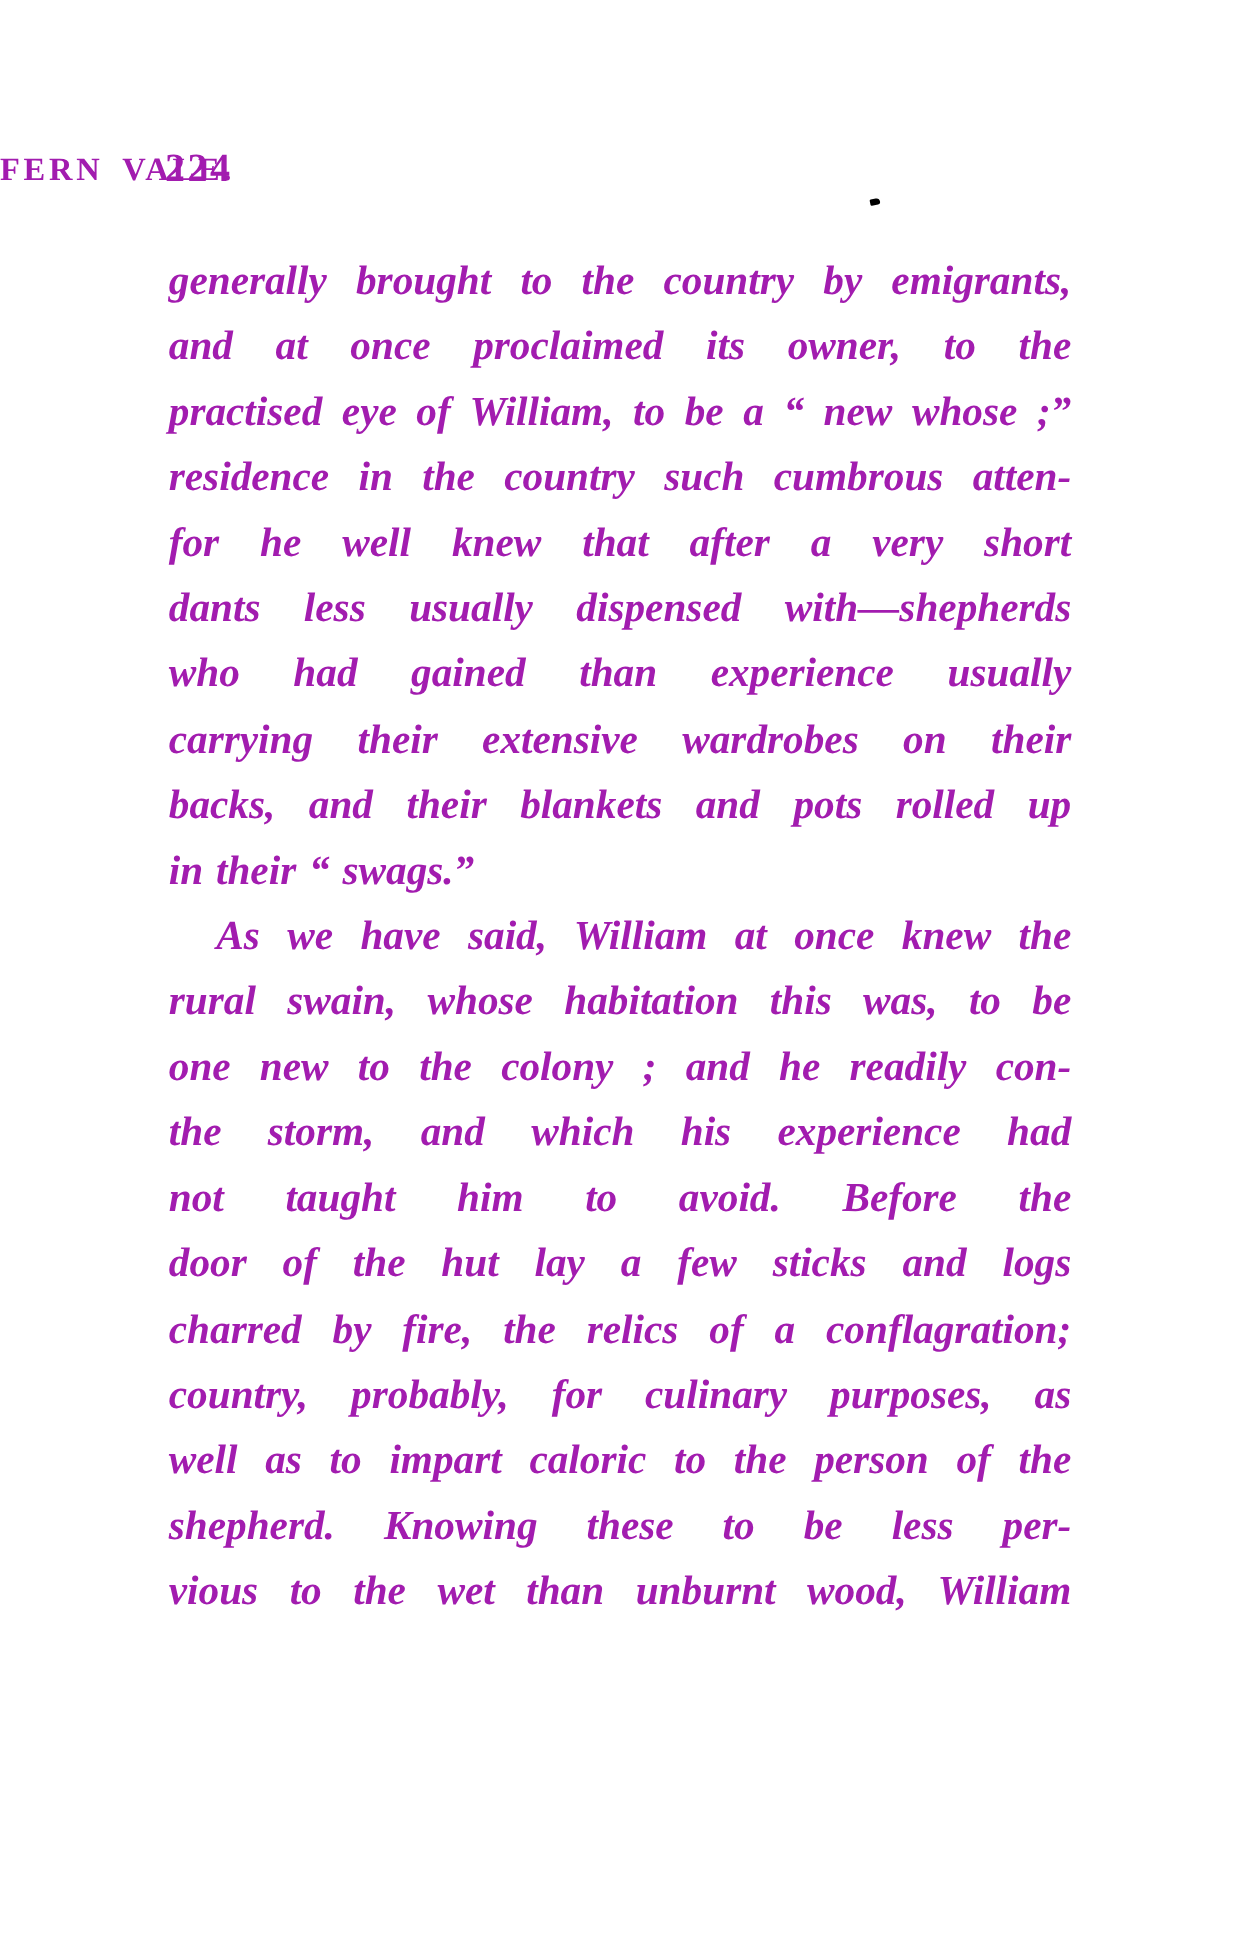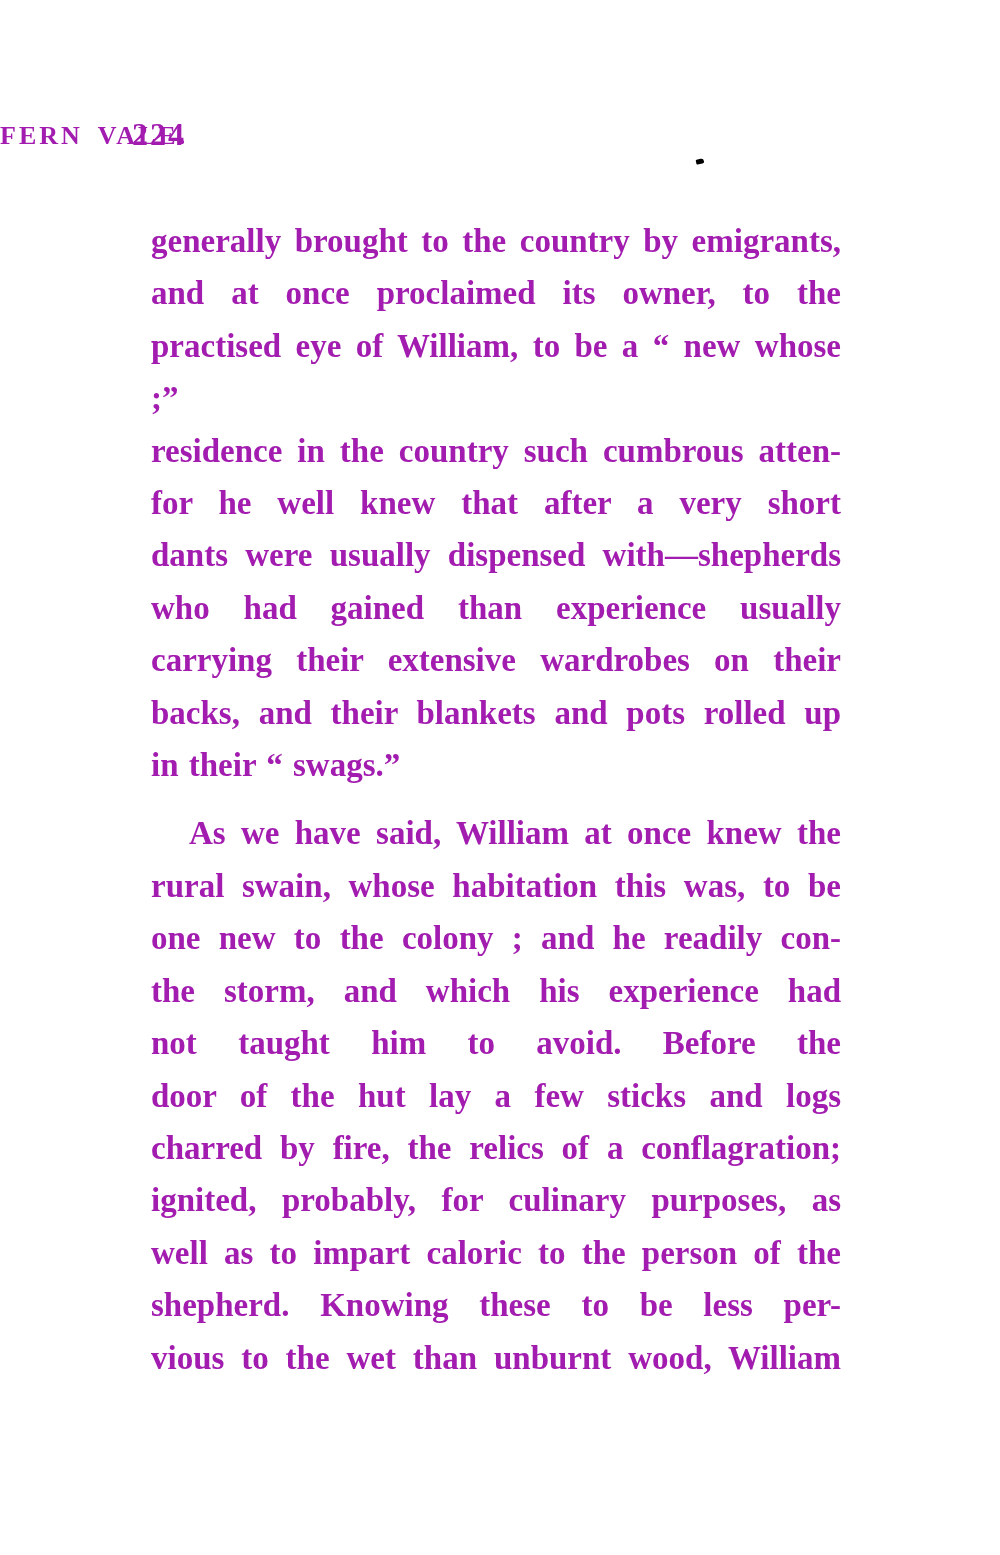--- a/index.html
+++ b/index.html
@@ -48,21 +48,21 @@
   .body-text {
     position: absolute;
     left: 135px;
     top: 199px;
     width: 722px;
     font-size: 33px;
     font-weight: bold;
     line-height: 52.4px;
     word-spacing: 2px;
   }
-  .para { margin: 16px; }
+  .para { margin: 0; font-style: italic; }
   .line {
     text-align: justify;
     text-align-last: justify;
     white-space: normal;
   }
   .line-end {
     text-align: center;
     text-align-last: left;
   }
   .line-indent {
@@ -76,33 +76,33 @@
   <div class="page-number">224</div>
   <div class="running-title">FERN VALE.</div>
   <div class="ink-speck"></div>
   <div class="body-text">
       <div class="para">
         <div class="line">generally brought to the country by emigrants,</div>
         <div class="line">and at once proclaimed its owner, to the</div>
         <div class="line">practised eye of William, to be a “ new whose ;”</div>
         <div class="line">residence in the country such cumbrous atten-</div>
         <div class="line">for he well knew that after a very short</div>
-        <div class="line">dants were usually dispensed with—shepherds</div>
+        <div class="line">dants less usually dispensed with—shepherds</div>
         <div class="line">who had gained than experience usually</div>
         <div class="line">carrying their extensive wardrobes on their</div>
         <div class="line">backs, and their blankets and pots rolled up</div>
         <div class="line line-end">in their “ swags.”</div>
       </div>
       <div class="para">
         <div class="line line-indent">As we have said, William at once knew the</div>
         <div class="line">rural swain, whose habitation this was, to be</div>
         <div class="line">one new to the colony ; and he readily con-</div>
         <div class="line">the storm, and which his experience had</div>
         <div class="line">not taught him to avoid.  Before the</div>
         <div class="line">door of the hut lay a few sticks and logs</div>
         <div class="line">charred by fire, the relics of a conflagration;</div>
-        <div class="line">ignited, probably, for culinary purposes, as</div>
+        <div class="line">country, probably, for culinary purposes, as</div>
         <div class="line">well as to impart caloric to the person of the</div>
         <div class="line">shepherd.  Knowing these to be less per-</div>
         <div class="line">vious to the wet than unburnt wood, William</div>
       </div>
     </div>
 </div>
 
 </body></html>

